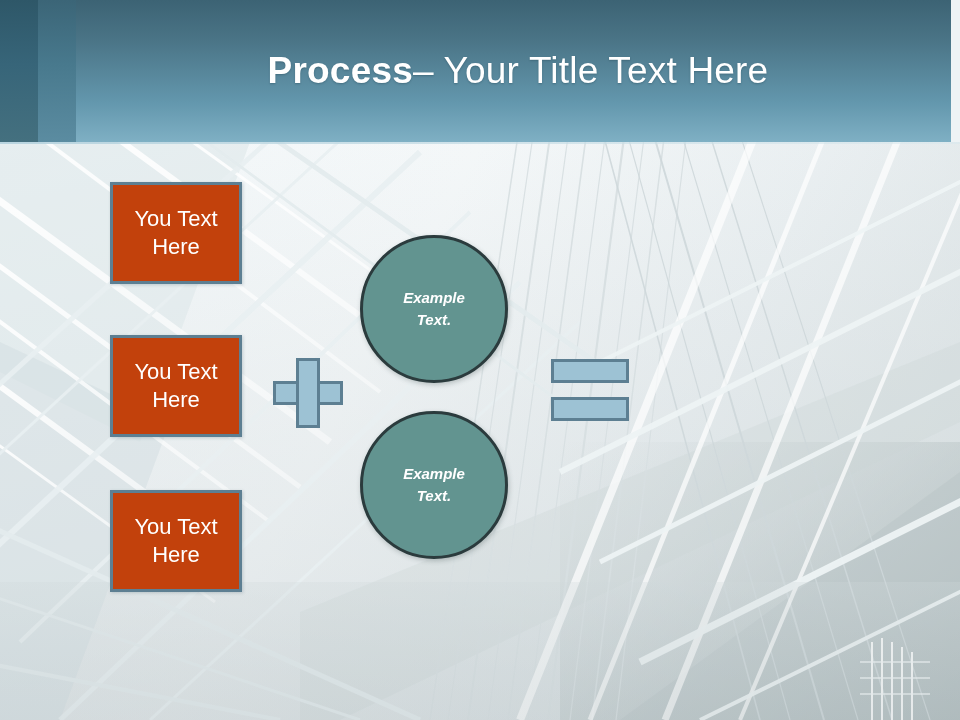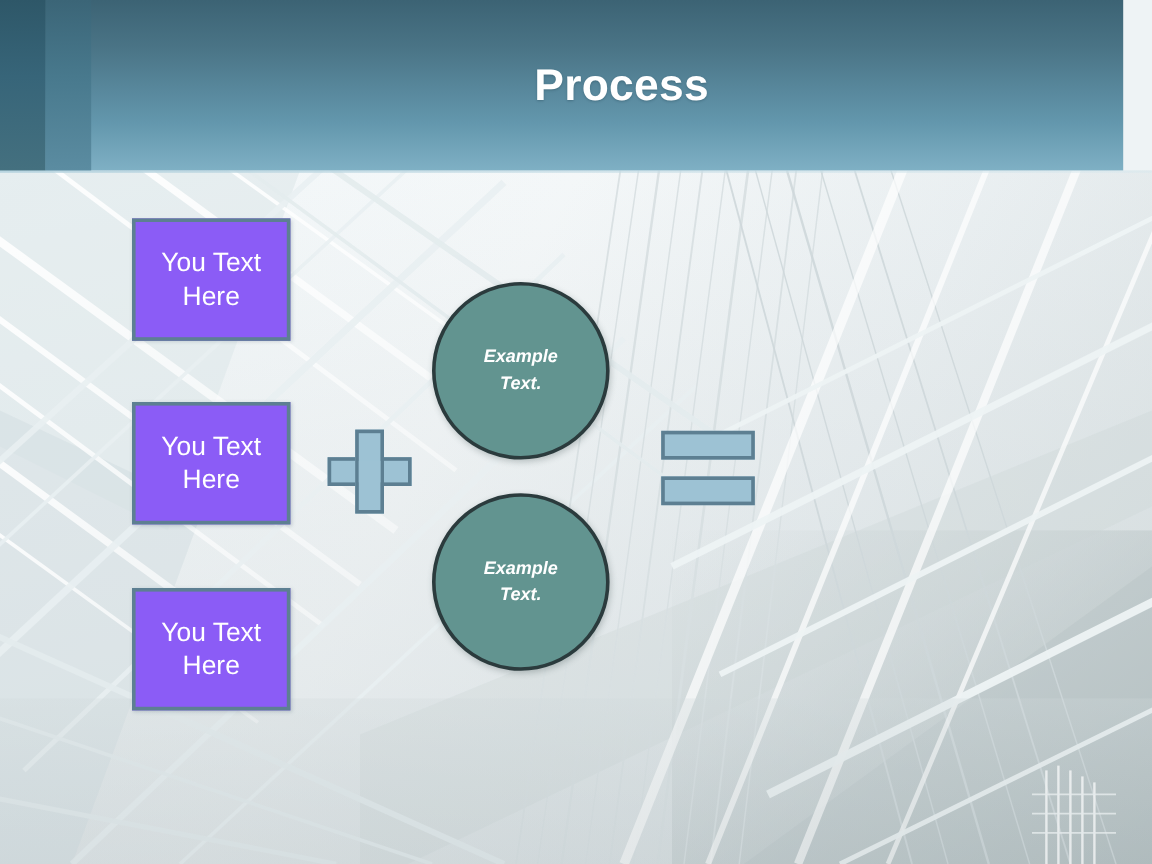--- a/index.html
+++ b/index.html
@@ -32,20 +32,21 @@
   .bg-topline {
     position: absolute; left: 0; top: 142px; width: 960px; height: 2px;
     background: linear-gradient(90deg, rgba(180,210,222,0.9), rgba(215,232,238,0.5));
   }
 
   
   .header {
     position: absolute;
     left: 0; top: 0; width: 936px; height: 142px;
     background: linear-gradient(180deg, #3c6374 0%, #4a7486 28%, #6397ad 72%, #7fb0c4 100%);
+    padding-left: 15px;
   }
   .header-band-1b {
     position: absolute; left: 0; top: 0; width: 38px; height: 142px;
     background: linear-gradient(180deg, #2e5768 0%, #376579 45%, #44707f 100%);
   }
   .header-band-2 {
     position: absolute; left: 38px; top: 0; width: 38px; height: 142px;
     background: linear-gradient(180deg, #3b6577 0%, #48798d 45%, #5b8ca1 100%);
   }
   .header-title {
@@ -58,21 +59,21 @@
     white-space: nowrap;
     text-shadow: 0 1px 2px rgba(20,50,62,0.30);
   }
   .title-strong { font-weight: bold; }
   .title-rest   { font-weight: normal; }
 
   
   .lb-box {
     position: absolute;
     width: 126px; height: 96px;
-    background: #8b5cf6;
+    background: #c2410c;
     border: 3px solid #5d7f92;
     box-sizing: content-box;
     display: flex;
     flex-direction: column;
     align-items: center;
     justify-content: center;
     color: #ffffff;
     font-size: 22px;
     line-height: 1.28;
     text-align: center;
@@ -252,20 +253,21 @@
       <rect x="0" y="440" width="960" height="138" fill="url(#gGray)" opacity="0.5"></rect>
     </svg>
   </div>
   <div class="bg-topline"></div>
 
   <div class="header">
     <div class="header-band-1b"></div>
     <div class="header-band-2"></div>
     <div class="header-title">
       <span class="title-strong">Process</span>
+        <span class="title-rest"> – Your Title Text Here</span>
     </div>
   </div>
 
   <div class="lb-box" id="box1">
     <span>You Text</span>
     <span>Here</span>
   </div>
   <div class="lb-box" id="box2">
     <span>You Text</span>
     <span>Here</span>

